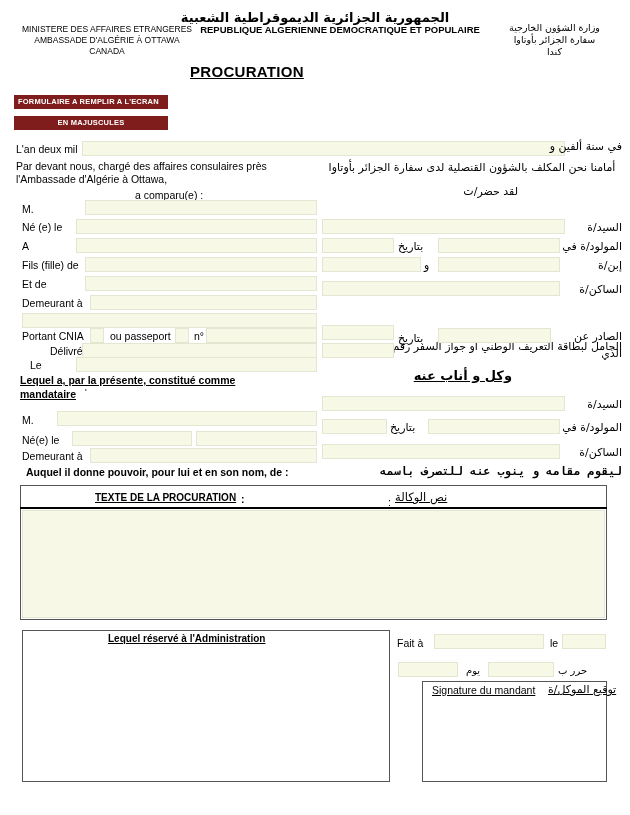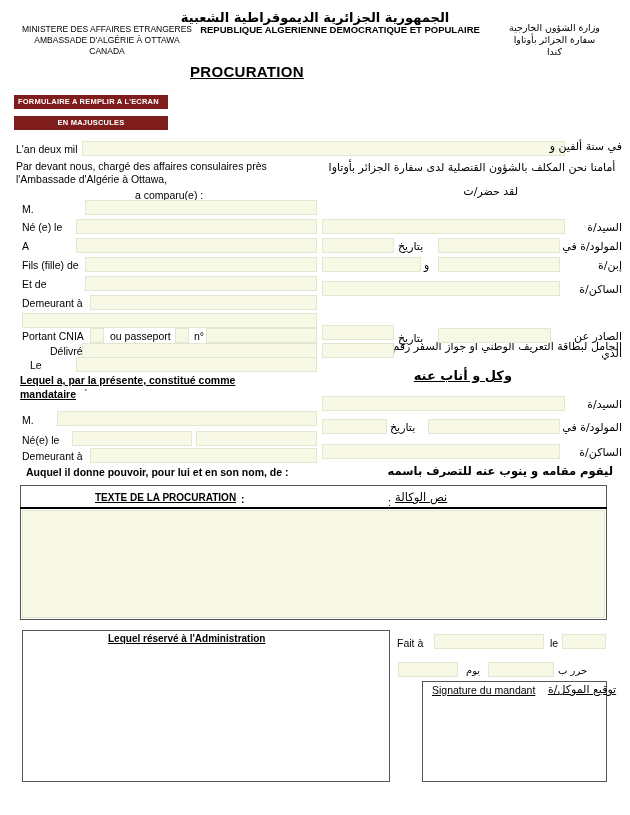--- a/index.html
+++ b/index.html
@@ -312,21 +312,21 @@
 
   <div class="ar" style="right:8px; top:421px;">المولود/ة في</div>
   <div class="fld" style="left:428px; top:419px; width:132px;"></div>
   <div class="ar" style="left:390px; top:421px;">بتاريخ</div>
   <div class="fld" style="left:322px; top:419px; width:65px;"></div>
 
   <div class="ar" style="right:8px; top:446px;">الساكن/ة</div>
   <div class="fld" style="left:322px; top:444px; width:238px;"></div>
 
   <div class="sect-note" style="left:20px; top:466px;margin-left:6px;">Auquel il donne pouvoir, pour lui et en son nom, de :</div>
-  <div class="sect-note-ar" style="right:17px; top:464px;">ليقوم مقامه و ينوب عنه للتصرف باسمه</div>
+  <div class="sect-note-ar" style="right:8px; top:464px;font-family:Liberation Mono, monospace;">ليقوم مقامه و ينوب عنه للتصرف باسمه</div>
 
   <div class="box" style="left:20px; top:485px; width:587px; height:135px;"></div>
   <div class="box-hdr-fr" style="left:95px; top:492px;">TEXTE DE LA PROCURATION</div>
   <div class="lbl" style="left:241px; top:493px; font-weight:bold;">:</div>
   <div class="box-hdr-ar" style="left:395px; top:490px;">نص الوكالة</div>
   <div class="lbl" style="left:388px; top:496px;">:</div>
   <div class="box" style="left:20px; top:507px; width:587px; height:2px; border:none; border-top:2px solid #000;"></div>
   <div class="textarea" style="left:22px; top:510px; width:583px; height:108px;"></div>
 
   <div class="box" style="left:22px; top:630px; width:368px; height:152px;"></div>

